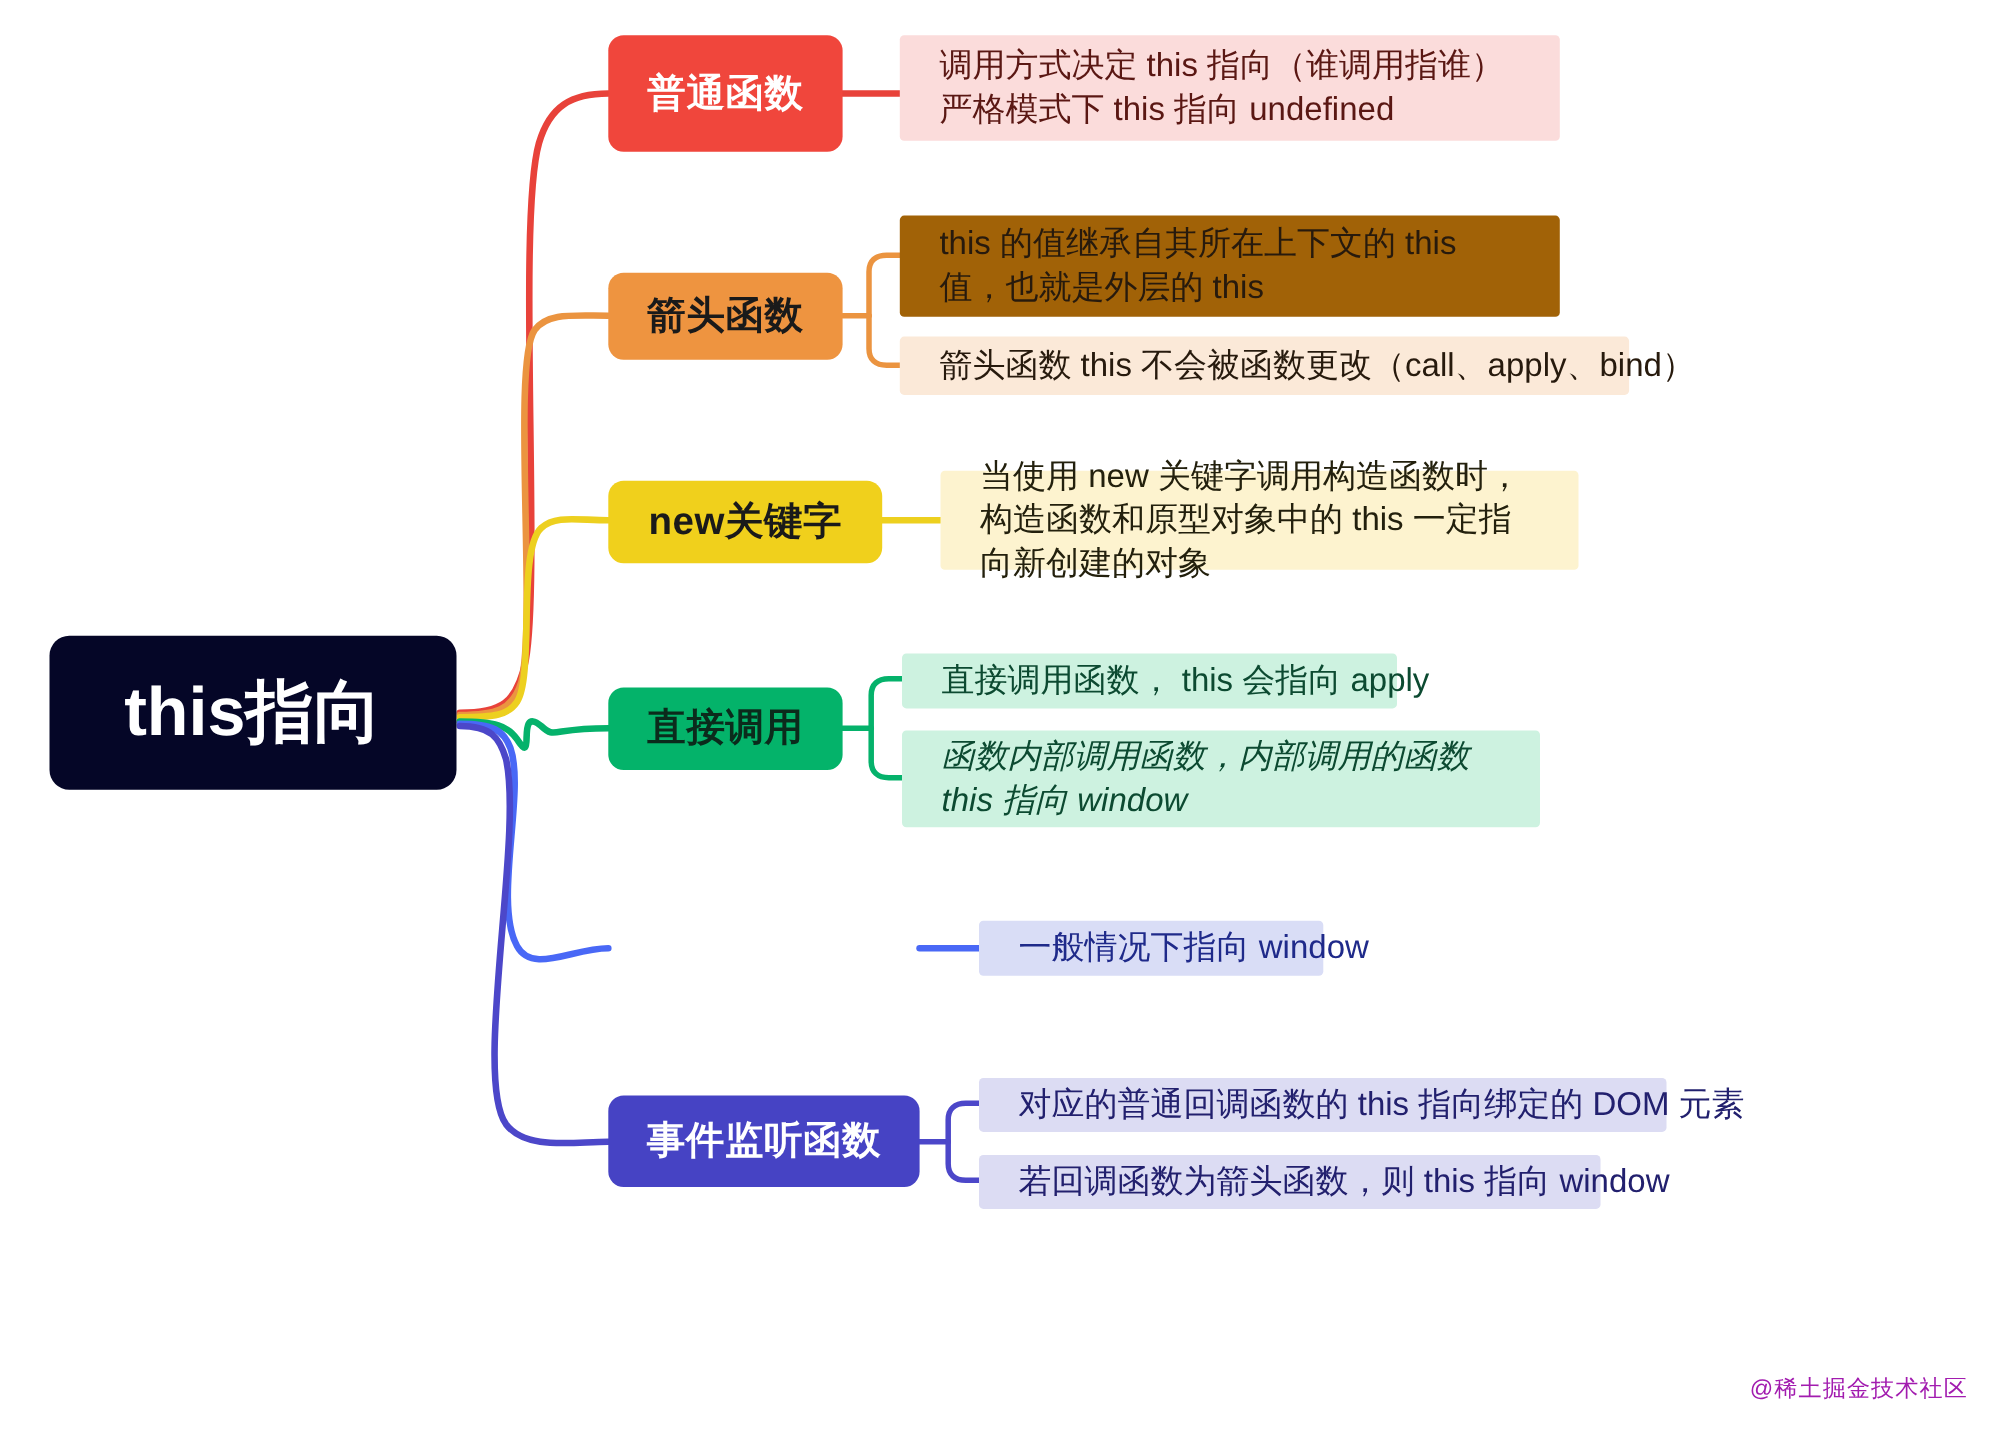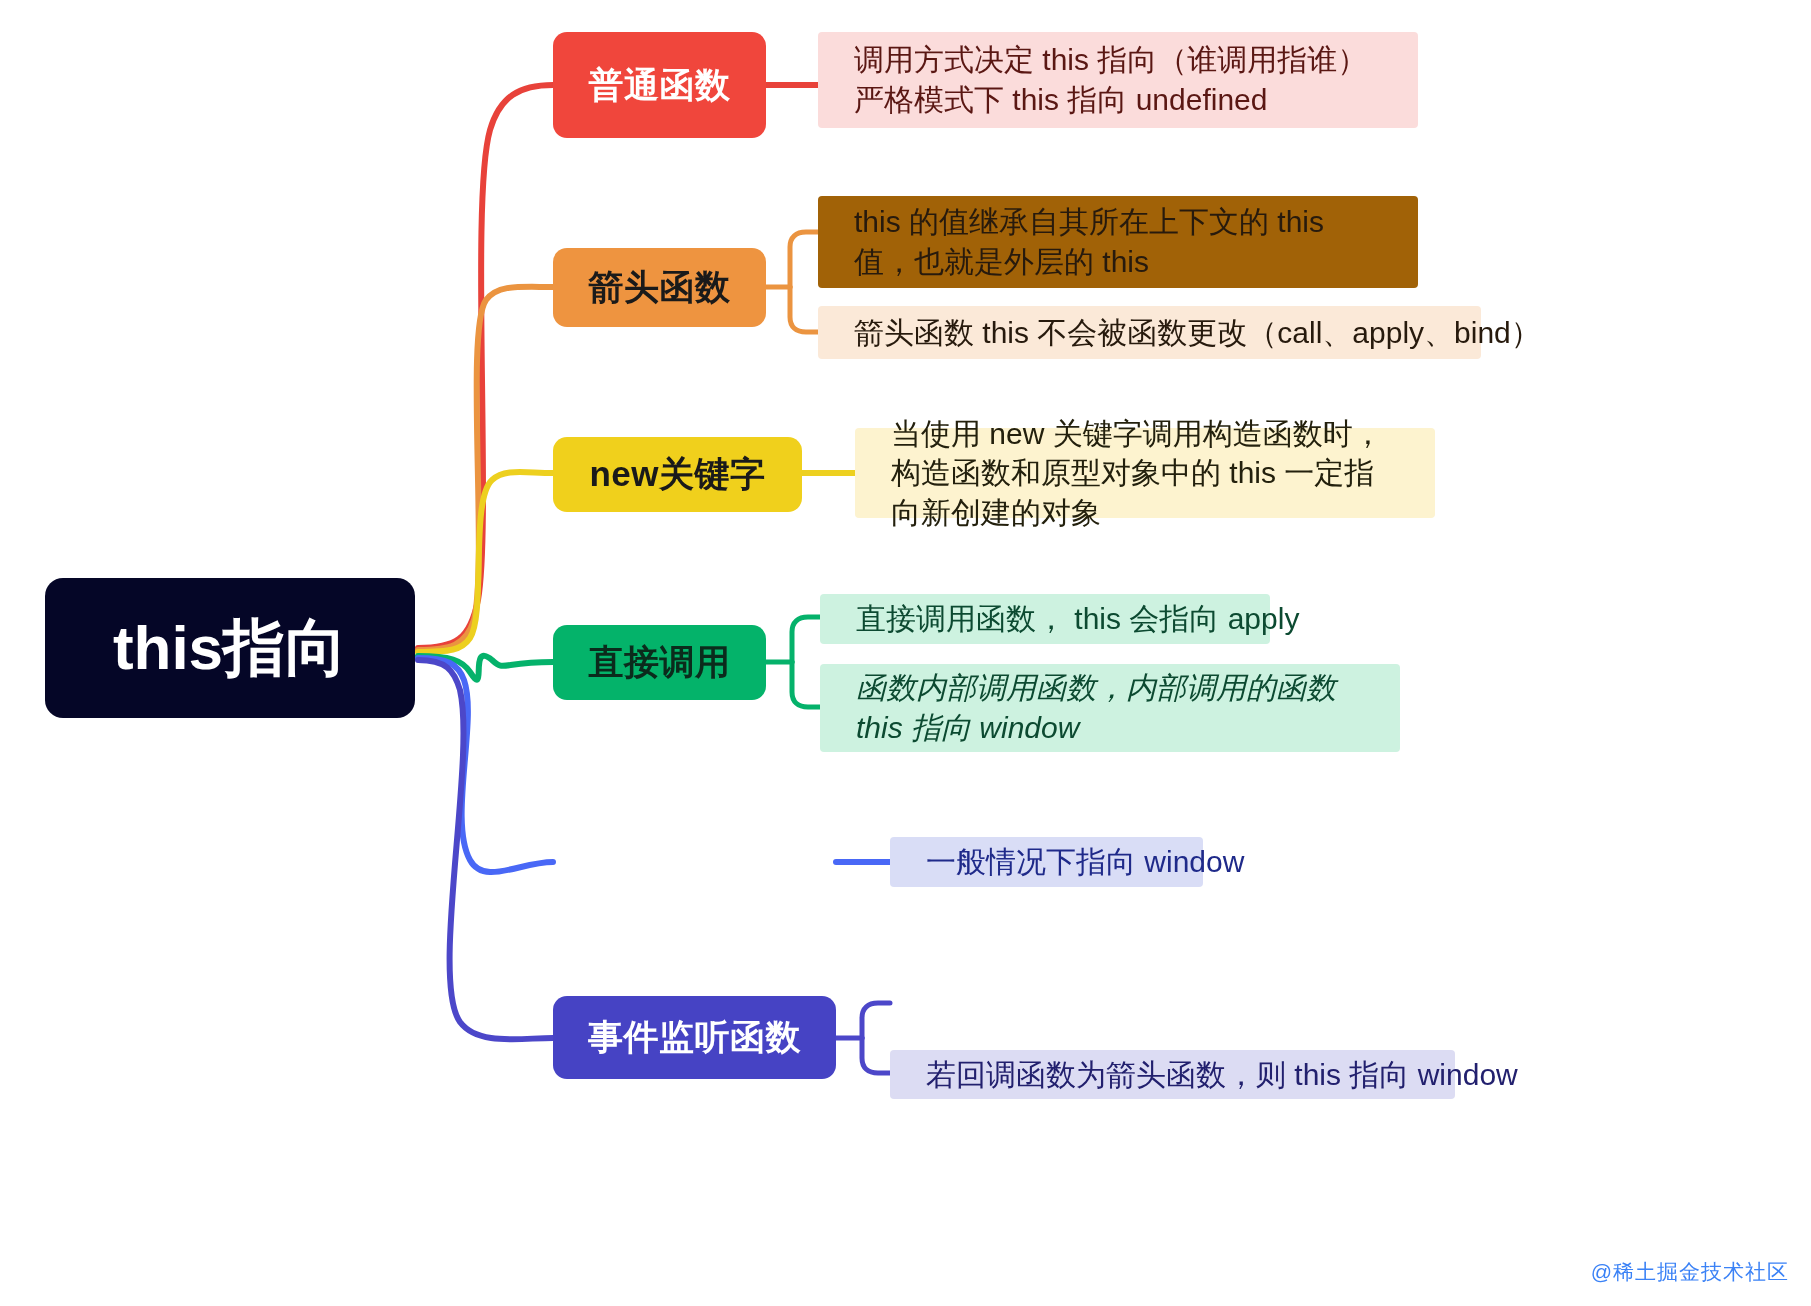--- a/index.html
+++ b/index.html
@@ -81,23 +81,23 @@
   .leaf .text {
     font-size: 30px;
     line-height: 1.32;
     font-weight: normal;
   }
 
   
   .watermark {
     position: absolute;
     right: 22px;
-    bottom: 20px;
+    bottom: 30px;
     font-size: 21px;
-    color: #3b82f6;
+    color: #a21caf;
     letter-spacing: 1px;
     z-index: 3;
     white-space: nowrap;
   }
 </style>
 </head>
 <body>
 
 <div id="canvas">
 
@@ -168,19 +168,22 @@
     <span class="text" style="color:#0c4a31;">函数内部调用函数，内部调用的函数 this 指向 window</span>
   </div>
 
   <div class="leaf" style="left:890px; top:837px; width:313px; height:50px; background:#d9ddf6;">
     <span class="text" style="color:#1f2a8a; white-space:nowrap;">一般情况下指向 window</span>
   </div>
 
   <div class="topic" style="left:553px; top:996px; width:283px; height:83px; background:#4643c4;">
     <span class="label" style="color:#ffffff;">事件监听函数</span>
   </div>
+  <div class="leaf" style="left:890px; top:980px; width:625px; height:49px; background:#dcdcf3;">
+    <span class="text" style="color:#22206e; white-space:nowrap;">对应的普通回调函数的 this 指向绑定的 DOM 元素</span>
+  </div>
   <div class="leaf" style="left:890px; top:1050px; width:565px; height:49px; background:#dcdcf3;">
     <span class="text" style="color:#22206e; white-space:nowrap;">若回调函数为箭头函数，则 this 指向 window</span>
   </div>
 
   <div class="watermark">@稀土掘金技术社区</div>
 
 </div>
 
 </body></html>

